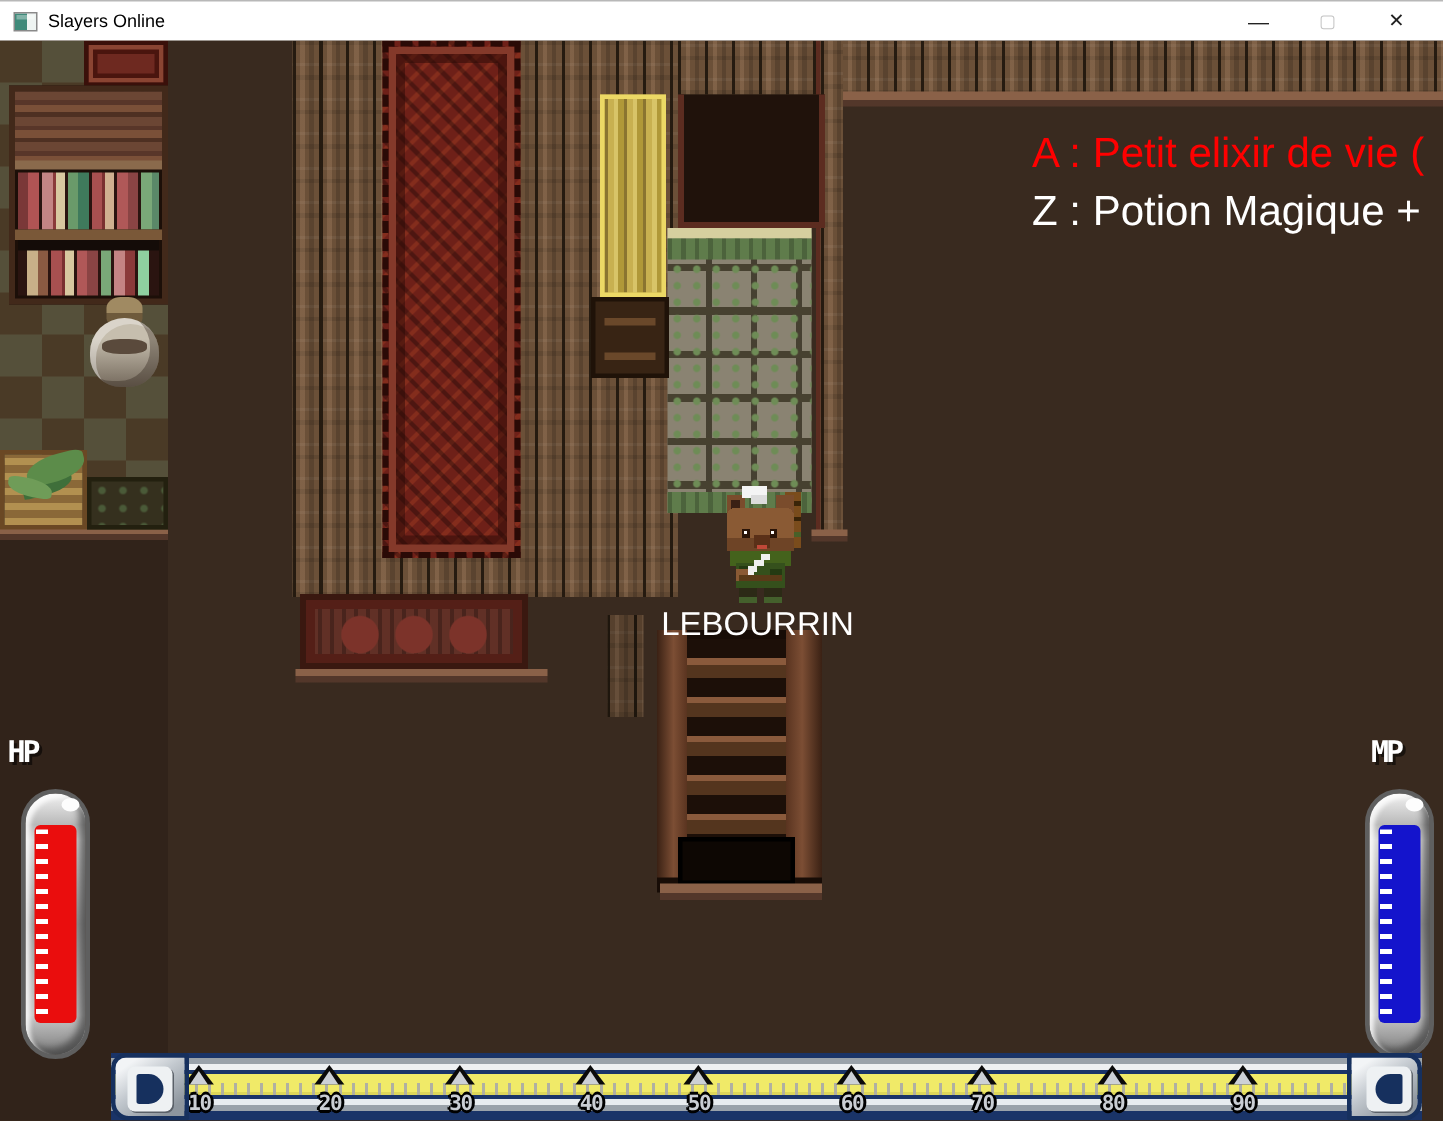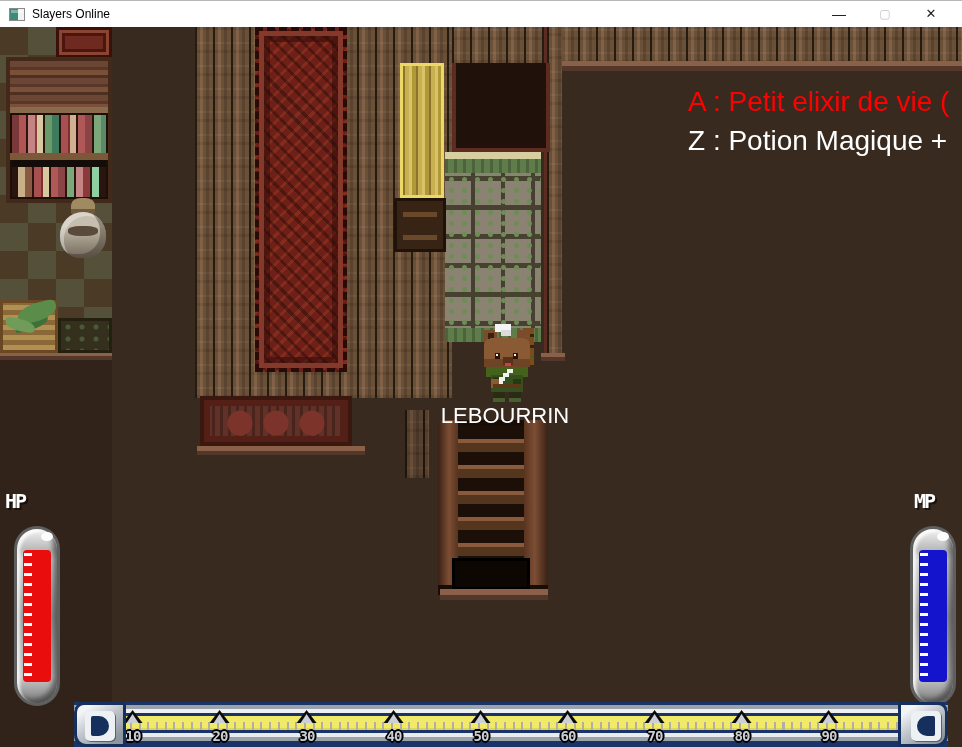--- a/index.html
+++ b/index.html
@@ -164,21 +164,21 @@
     background:repeating-linear-gradient(90deg,#b0b0a2 0 2px,transparent 2px 8.7px);}
   .xp-marks{left:0;top:0;width:100%;height:100%;}
   .xp-mark{position:absolute;bottom:1px;height:19px;line-height:19px;transform:translateX(-50%);
     font-family:"DejaVu Sans Mono",monospace;font-weight:bold;font-size:14px;color:#caced4;letter-spacing:-1px;
     text-shadow:2px 0 0 #000,-2px 0 0 #000,0 2px 0 #000,0 -2px 0 #000,1px 1px 0 #000,-1px -1px 0 #000,1px -1px 0 #000,-1px 1px 0 #000;}
   .xp-mark::before{content:"";position:absolute;left:50%;top:-17px;transform:translateX(-50%);
     width:0;height:0;border:10px solid transparent;border-top:none;border-bottom:13px solid #0a0a0a;}
   .xp-mark::after{content:"";position:absolute;left:50%;top:-13px;transform:translateX(-50%);
     width:0;height:0;border:6px solid transparent;border-top:none;border-bottom:9px solid #ccd0d6;}
   .xp-mark:nth-of-type(1){left:59px}.xp-mark:nth-of-type(2){left:146px}.xp-mark:nth-of-type(3){left:233px}
-  .xp-mark:nth-of-type(4){left:320px}.xp-mark:nth-of-type(5){left:407px}.xp-mark:nth-of-type(6){left:494px}
+  .xp-mark:nth-of-type(4){left:320px}.xp-mark:nth-of-type(5){left:392px}.xp-mark:nth-of-type(6){left:494px}
   .xp-mark:nth-of-type(7){left:581px}.xp-mark:nth-of-type(8){left:668px}.xp-mark:nth-of-type(9){left:755px}
   .xp-cap{top:0;height:45px;border:3px solid #16305e;box-sizing:border-box;
     background:linear-gradient(145deg,#f2f4f6 15%,#c2c8ce 45%,#8e969e 85%);}
   .xp-cap-left{left:0;width:52px;border-radius:10px 2px 2px 12px;}
   .xp-cap-right{left:824px;width:50px;border-radius:2px 10px 12px 2px;}
   .d-outer{left:8px;top:6px;width:30px;height:30px;background:#eef1f3;border-radius:5px;box-shadow:1px 1px 0 #5a6068;}
   .xp-cap-right .d-outer{left:10px;}
   .d-inner{left:6px;top:5px;width:18px;height:20px;background:#16305e;border-radius:2px 11px 11px 2px;}
   .xp-cap-right .d-inner{border-radius:11px 2px 2px 11px;}
 </style>

